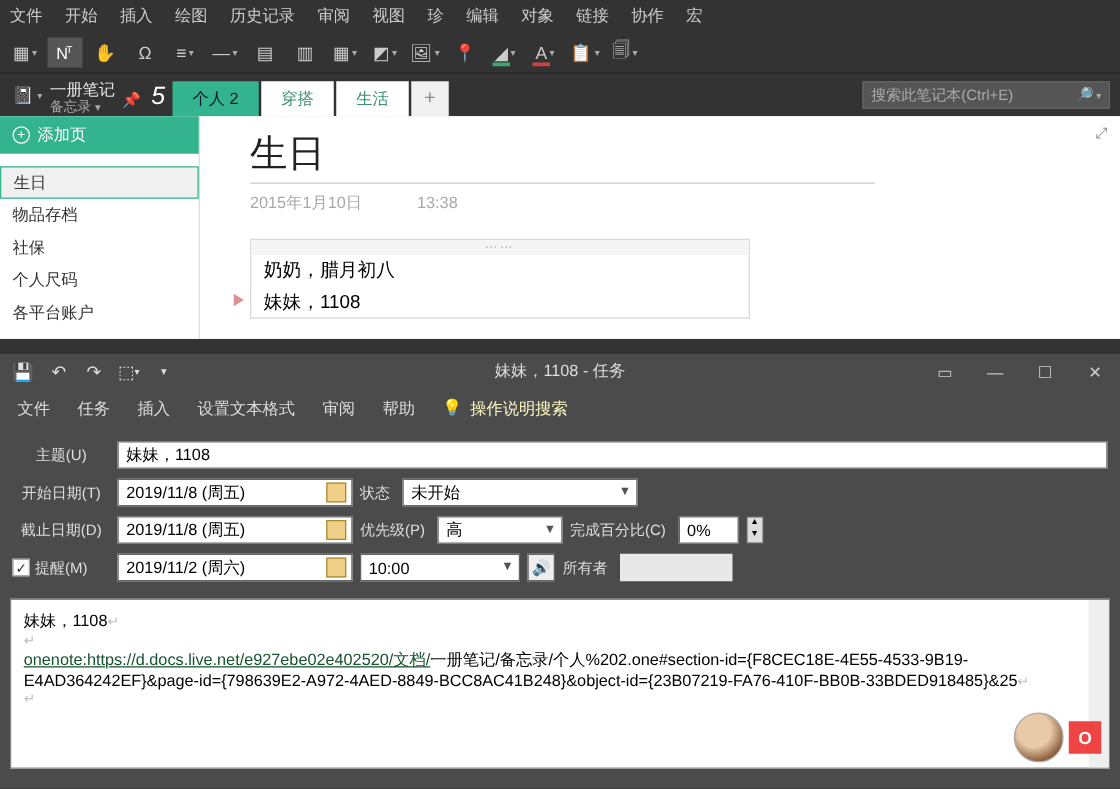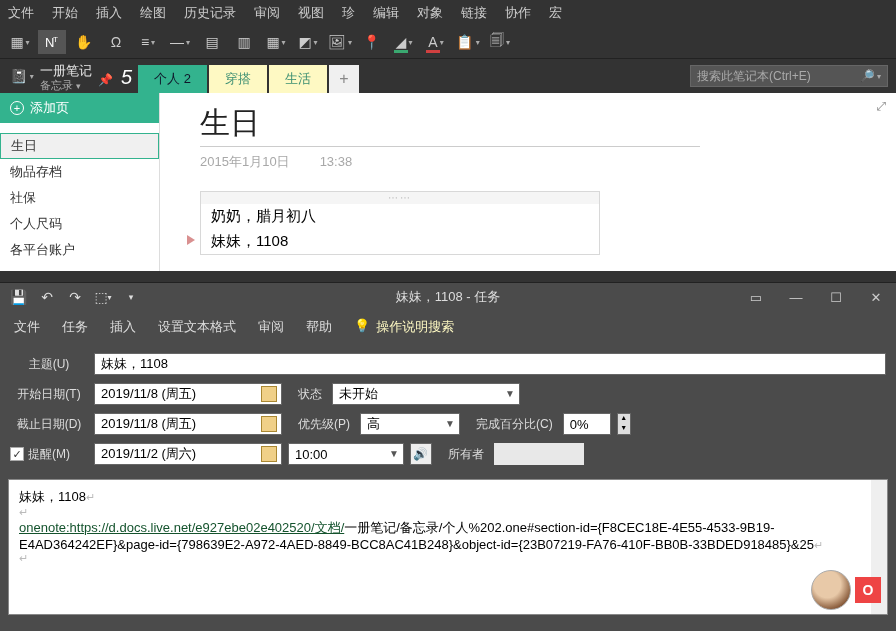--- a/index.html
+++ b/index.html
@@ -10,60 +10,60 @@
   .on-toolbar { background: #333; color: #ccc; display: flex; align-items: center; gap: 4px; padding: 4px 6px; border-bottom: 1px solid #222; }
   .on-tool { width: 28px; height: 24px; display: flex; align-items: center; justify-content: center; color: #ccc; font-size: 14px; }
   .on-tool.sel { background: #555; color: #fff; }
   .on-tool .dd { font-size: 8px; margin-left:2px; color:#aaa;}
   .on-notebookbar { background: #333; display: flex; align-items: flex-end; height: 34px; padding-left: 8px; }
   .nb-label { color: #fff; font-size: 14px; display:flex; flex-direction:column; line-height:14px; margin-left:4px;}
   .nb-label .top { color:#e5e5e5; font-size:13px;}
   .nb-label .bot { color:#aaa; font-size:11px;}
   .nb-pin { color:#aaa; margin:0 6px 6px 6px; font-size:12px;}
   .nb-num { color:#fff; font-size:20px; font-style:italic; margin:0 4px 4px 2px;}
-  .on-tab { height: 28px; padding: 0 16px; display:flex; align-items:center; font-size:13px; color:#3c8f72; background:#fef9c3; border-radius: 0; margin-left:2px; cursor:default;}
+  .on-tab { height: 28px; padding: 0 16px; display:flex; align-items:center; font-size:13px; color:#3c8f72; background:#ffffff; border-radius: 0; margin-left:2px; cursor:default;}
   .on-tab.act { background:#33B38E; color:#0f172a; }
   .on-tab.add { background:#f0f0f0; width:30px; padding:0; justify-content:center; color:#888; font-size:16px;}
   .on-searchbox { margin-left:auto; margin-right:8px; width:198px; height:22px; background:#555; border:1px solid #666; color:#aaa; font-size:12px; display:flex; align-items:center; padding:0 6px; align-self:center;}
   .on-searchbox .mag { margin-left:auto; font-size:12px;}
   .on-body { display:flex; height: 178px; background:#fff;}
   .on-sidebar { width:160px; background:#fff; border-right:1px solid #ddd; display:flex; flex-direction:column;}
   .on-addpage { background:#33B38E; color:#fff; height:30px; display:flex; align-items:center; padding-left:10px; font-size:13px;}
   .on-addpage .plus { display:inline-flex; width:14px; height:14px; border:1.5px solid #fff; border-radius:50%; align-items:center; justify-content:center; margin-right:6px; font-size:11px; line-height:10px;}
   .page-item { height:26px; display:flex; align-items:center; padding-left:10px; color:#333; font-size:13px; border-bottom:0; }
   .page-item.sel { background:#f0f0f0; border:1px solid #33B38E; }
   .on-content { flex:1; padding:10px 10px 0 40px; position:relative; background:#fff;}
   .expand-icon { position:absolute; top:6px; right:10px; color:#888; font-size:12px;}
   .page-title { font-size:30px; font-weight:300; color:#222; border-bottom:1px solid #ccc; width:500px; padding-bottom:2px;}
   .page-meta { color:#a8a8a8; font-size:13px; margin-top:6px; }
-  .page-meta span+span{ margin-left:30px;}
+  .page-meta span+span{ margin-left:44px;}
   .note-box { border:1px solid #d8d8d8; margin-top:20px; width:400px; }
   .note-handle { height:12px; background:#f5f5f5; text-align:center; color:#bbb; font-size:10px; letter-spacing:2px;}
   .note-line { padding:3px 10px; font-size:15px; position:relative;}
   .note-line .flag { position:absolute; left:-14px; top:6px; width:0; height:0; border-top:5px solid transparent; border-bottom:5px solid transparent; border-left:8px solid #d99090;}
   
   .ol-window { position:absolute; left:0; top:282px; width:896px; height:349px; background:#4b4b4b; border-top:1px solid #222;}
   .ol-titlebar { height:28px; background:#4b4b4b; display:flex; align-items:center; color:#ddd;}
   .ol-qat { display:flex; gap:2px; padding-left:6px;}
   .ol-qat .q { width:26px; height:22px; display:flex; align-items:center; justify-content:center; font-size:14px;}
   .ol-title { position:absolute; left:0; right:0; text-align:center; font-size:13px; pointer-events:none;}
   .ol-winbtns { margin-left:auto; display:flex;}
   .ol-winbtns div { width:40px; height:28px; display:flex; align-items:center; justify-content:center; color:#ccc; font-size:13px;}
   .ol-menubar { height:32px; background:#4b4b4b; display:flex; align-items:center; gap:22px; padding-left:14px; color:#ddd; font-size:13px;}
   .ol-menubar .bulb { display:flex; gap:6px; color:#a8c8ff;}
   .ol-form { background:#4b4b4b; padding:10px 10px 4px 10px; }
   .ol-row { display:flex; align-items:center; margin-bottom:8px; gap:6px;}
   .ol-label { width:78px; color:#ddd; font-size:12px; text-align:center;}
-  .ol-label2 { color:#ddd; font-size:12px; margin-left:10px; margin-right:4px;}
+  .ol-label2 { color:#ddd; font-size:12px; margin-left:0; margin-right:4px;}
   .ol-input { height:22px; background:#fff; border:1px solid #666; padding:0 6px; font-size:13px; display:flex; align-items:center;}
   .ol-input.subject { flex:1; }
   .ol-date { width:188px; position:relative;}
   .ol-date .cal { position:absolute; right:4px; top:2px; width:16px; height:16px; background:#f0d088; border:1px solid #aa8833; font-size:9px; text-align:center;}
   .ol-select { height:22px; background:#fff; border:1px solid #666; width:188px; display:flex; align-items:center; padding:0 6px; font-size:13px; position:relative;}
-  .ol-select.small{ width:116px;}
+  .ol-select.small{ width:128px;}
   .ol-select .dd { position:absolute; right:4px; top:4px; font-size:10px; color:#555;}
   .ol-pct { width:48px; }
   .ol-spin { width:14px; height:22px; display:flex; flex-direction:column; border:1px solid #666;}
   .ol-spin div{ flex:1; background:#ddd; font-size:7px; text-align:center;}
   .ol-chk { width:14px; height:14px; border:1px solid #aaa; background:#fff; display:inline-flex; align-items:center; justify-content:center; font-size:11px; color:#333; margin-right:4px;}
   .ol-sound { width:22px; height:22px; border:1px solid #666; background:#eee; display:flex; align-items:center; justify-content:center; font-size:12px;}
   .ol-owner { width:90px; height:22px; background:#e8e8e8; }
   .ol-body { background:#fff; margin:2px 8px 8px 8px; height:136px; padding:8px 10px; font-size:13px; color:#000; overflow:hidden; position:relative; border:1px solid #888;}
   .ol-body a { color:#14532d; text-decoration:underline; word-break:break-all;}
   .ol-body .ret { color:#bbb; font-size:11px;}

